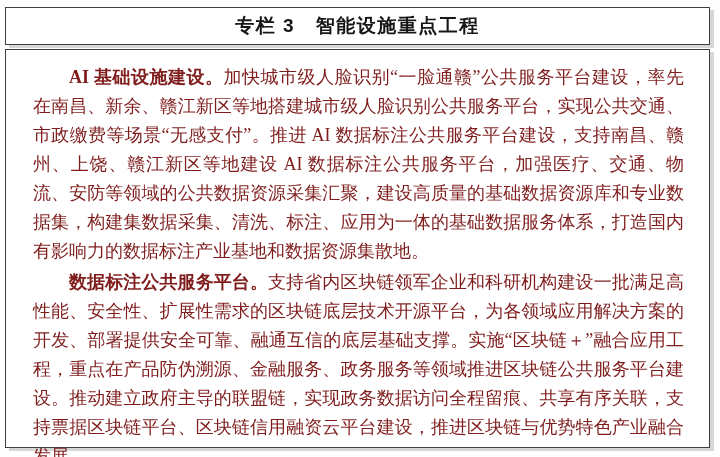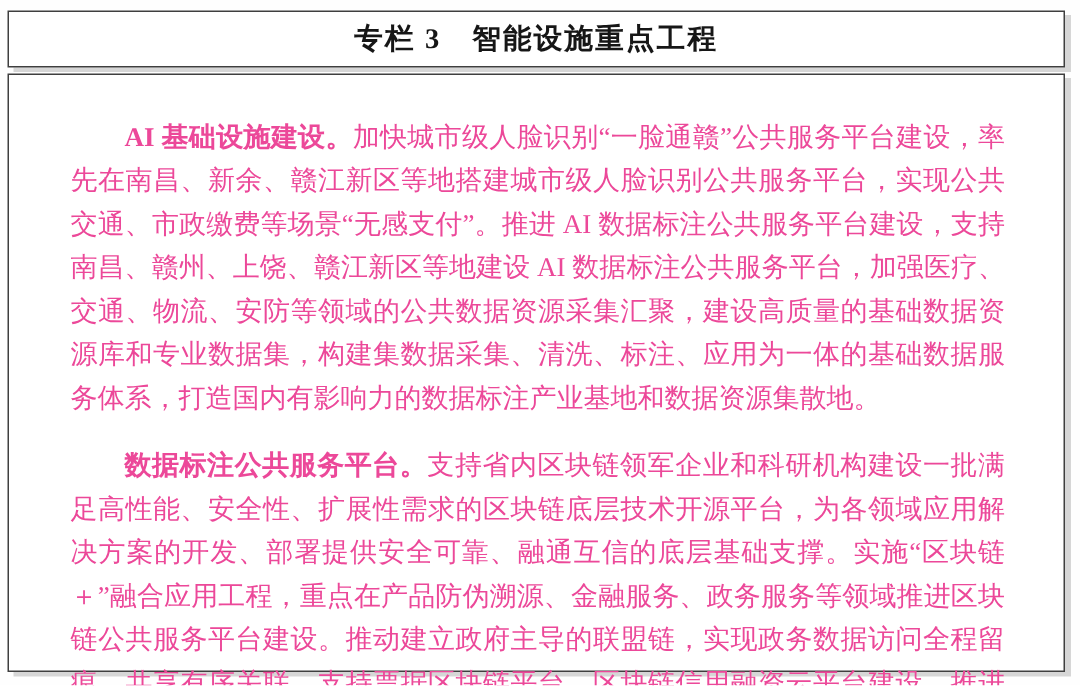--- a/index.html
+++ b/index.html
@@ -25,38 +25,38 @@
   }
   .title-box {
     top: 7px;
     height: 38px;
     display: flex;
     align-items: center;
     justify-content: center;
   }
   .panel-title {
     margin: 0;
-    font-family: Liberation Serif, serif;
+    font-family: Liberation Sans, sans-serif;
     font-size: 19px;
     font-weight: bold;
     letter-spacing: 1.5px;
     color: #161616;
     white-space: pre;
   }
   .body-box {
     top: 49px;
     height: 399px;
     padding: 11px 23px 0 25px;
   }
   .para {
-    margin: 16px;
+    margin: 2px;
     font-family: "Liberation Serif", "DejaVu Serif", serif;
     font-size: 18px;
     line-height: 29px;
-    color: #ec4899;
+    color: #7f1d1d;
     text-align: justify;
     text-indent: 2em;
   }
   .para .lead {
     font-weight: bold;
   }
 </style>
 </head>
 <body>
 

